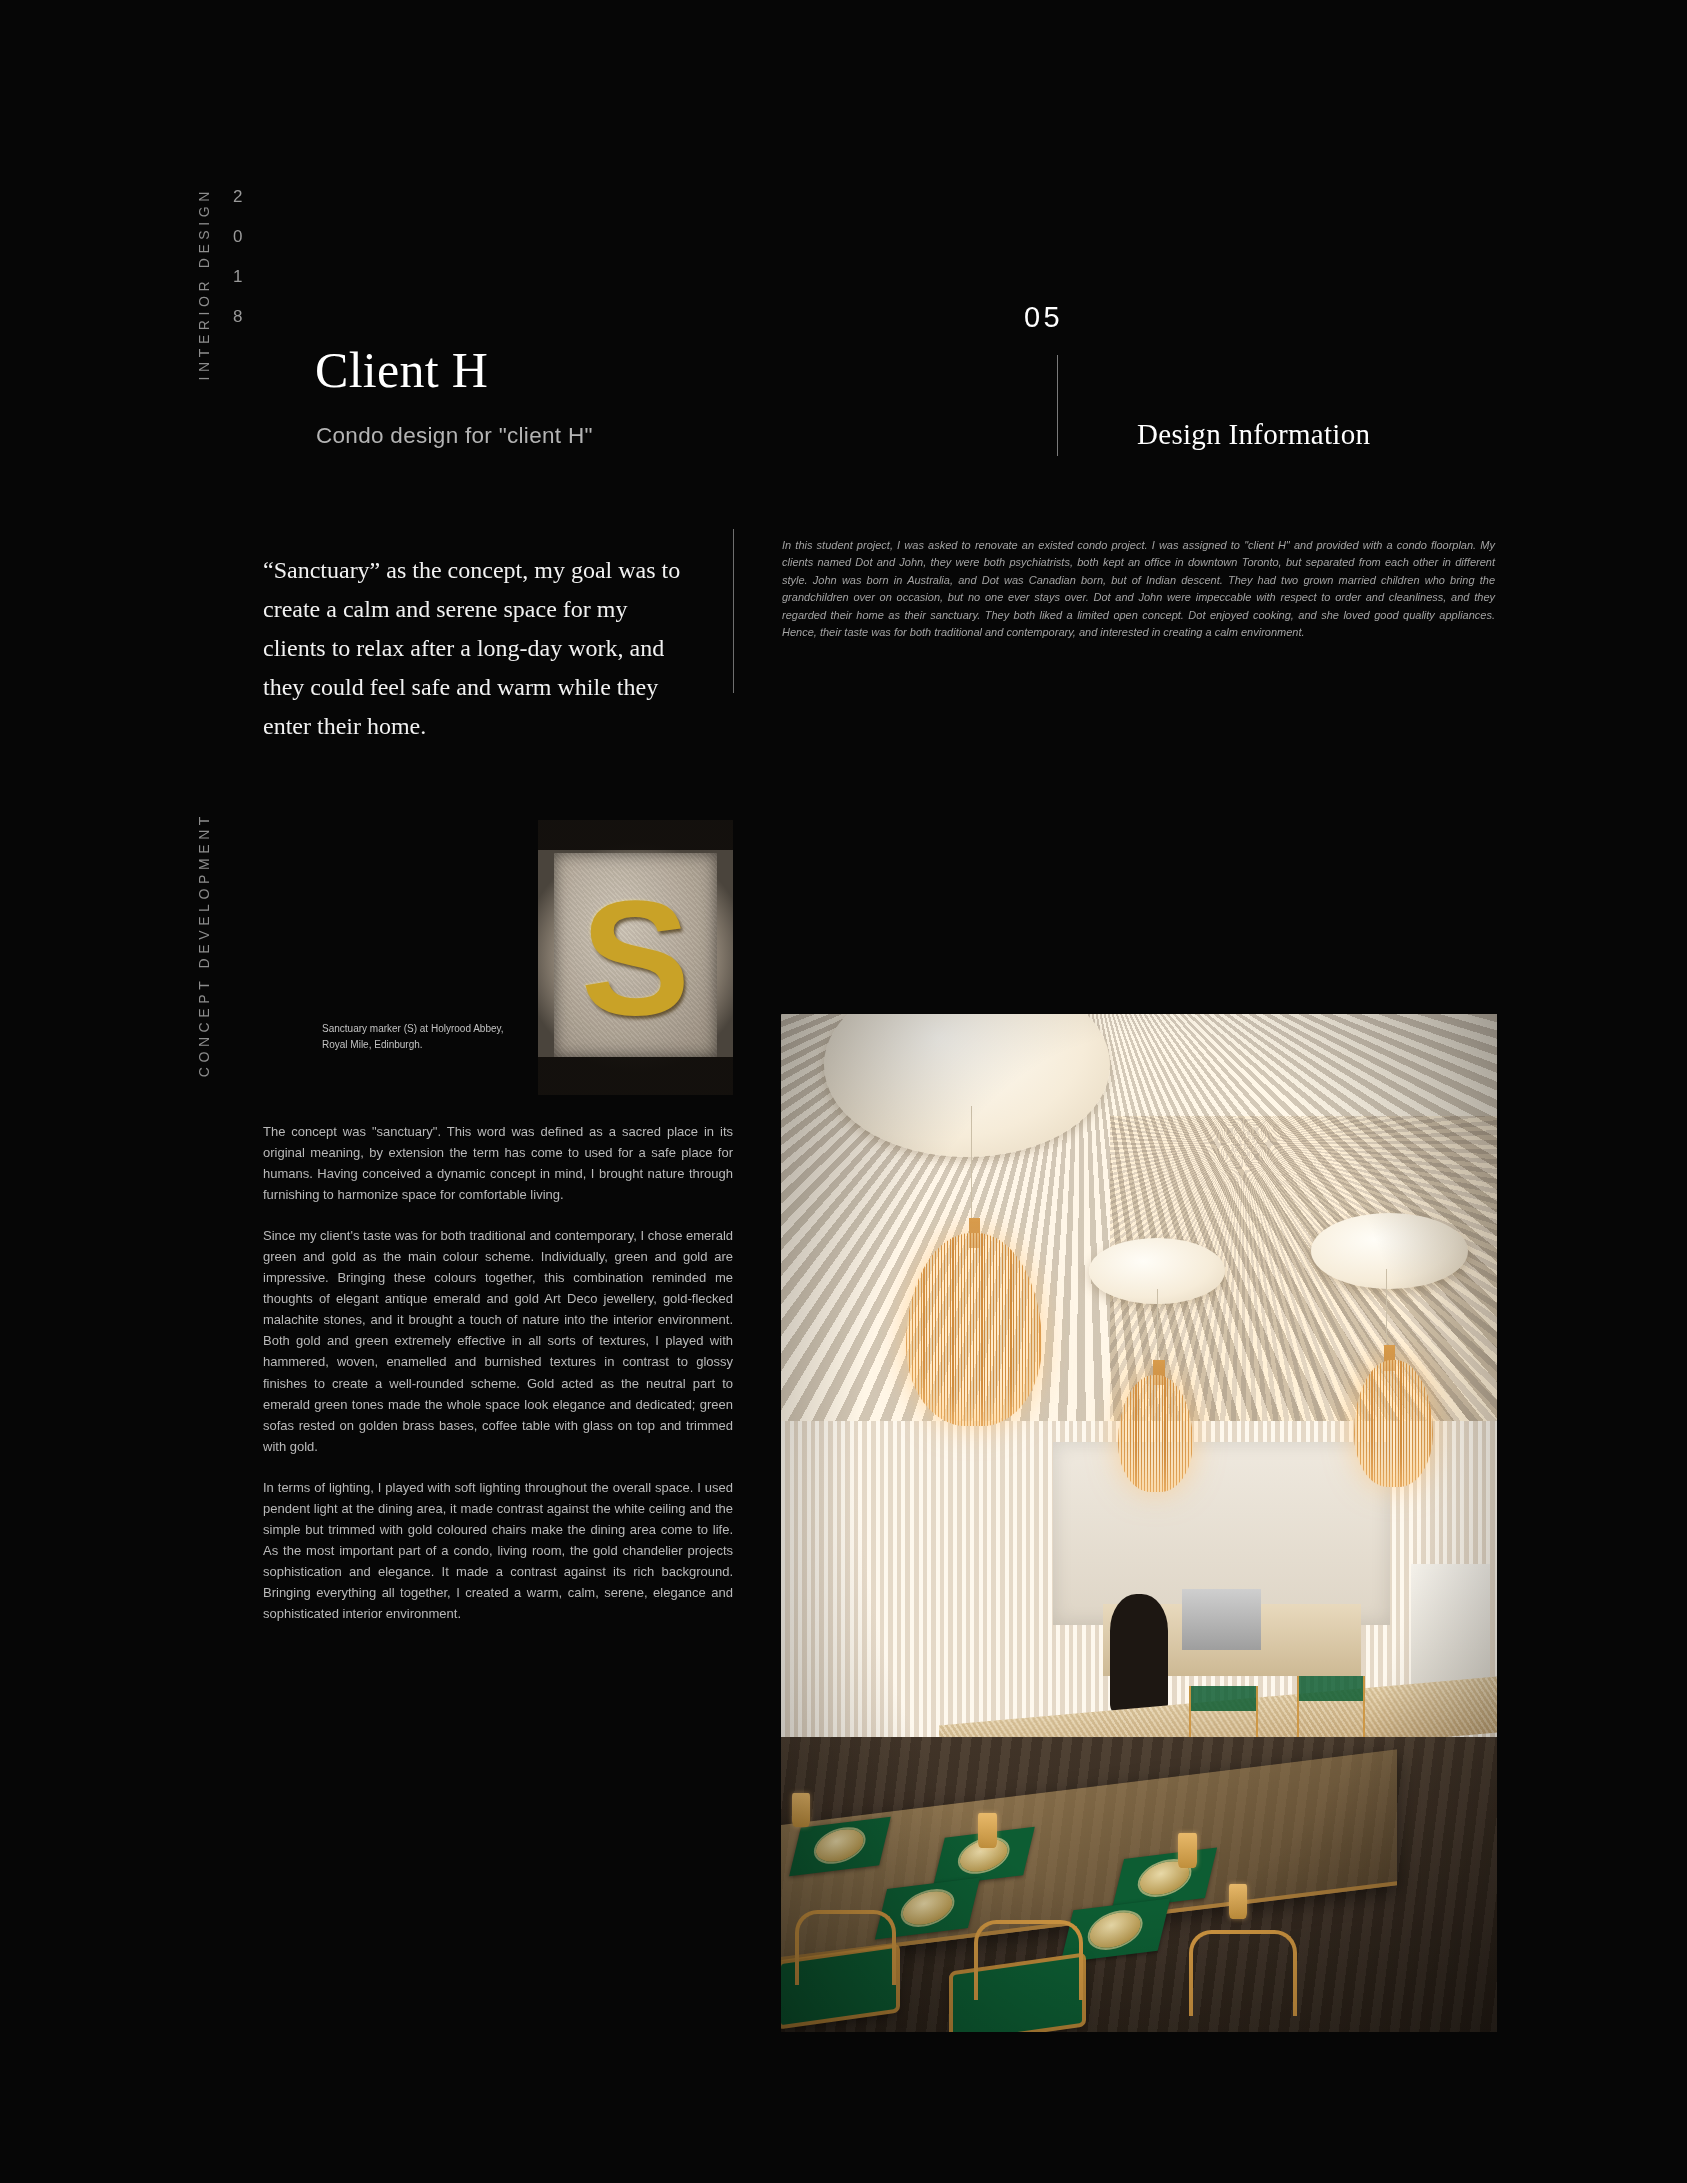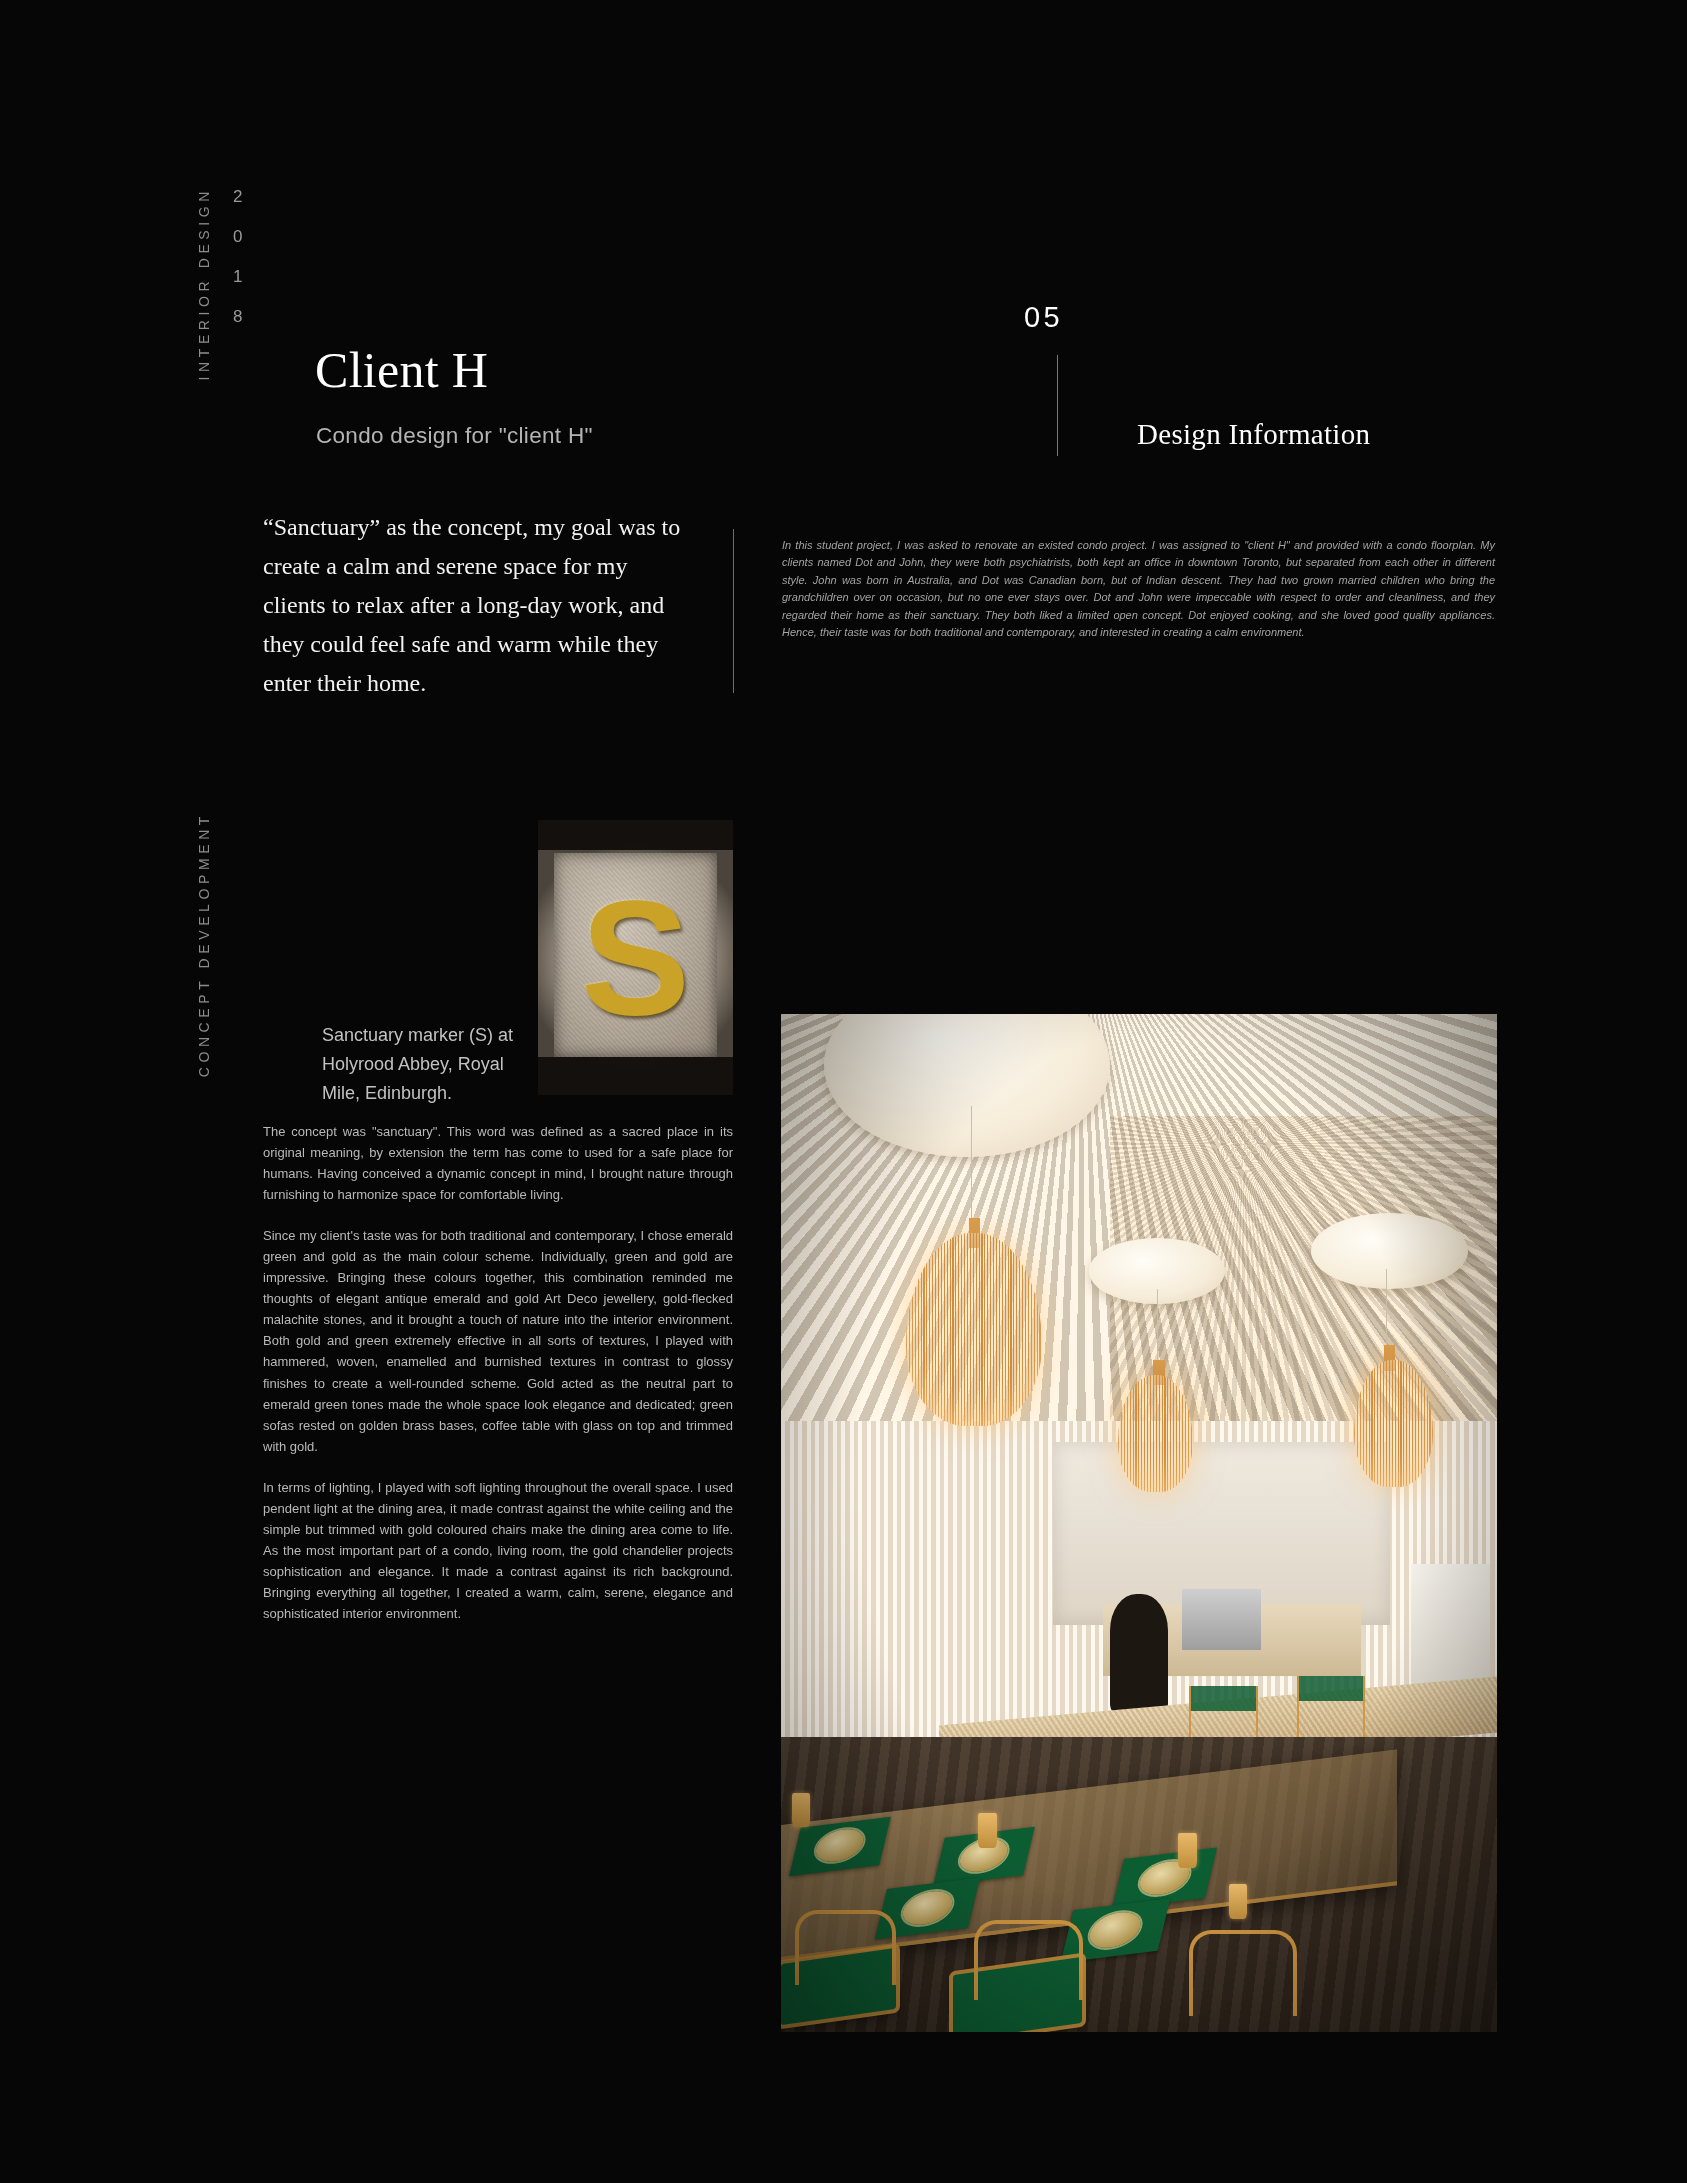--- a/index.html
+++ b/index.html
@@ -41,21 +41,21 @@
     color:#ffffff;
     font-family:"Liberation Serif", serif;
     font-size:50px;line-height:1;font-weight:400;letter-spacing:0.3px;margin-top:8px;
   }
   .subtitle{
     position:absolute;left:316px;top:423px;
     color:#b4b4b4;font-size:22.5px;font-weight:300;letter-spacing:0.3px;
   }
 
   .quote{
-    position:absolute;left:263px;top:508px;width:423px;
+    position:absolute;left:263px;top:551px;width:423px;
     color:#f2f2f2;
     font-family:"Liberation Serif", serif;
     font-size:24px;line-height:1.62;font-weight:400;
   }
   .quote-rule{
     position:absolute;left:733px;top:529px;width:1.3px;height:164px;
     background:#6e6e6e;
   }
 
   
@@ -84,21 +84,21 @@
     display:flex;align-items:center;justify-content:center;
     font-family:"Liberation Sans", sans-serif;
     font-size:164px;font-weight:700;
     color:#c9a227;
     text-shadow:2px 2.6px 3.3px rgba(60,40,0,.65), -1.3px -1.3px 2px rgba(255,235,150,.35);
     letter-spacing:0;
     line-height:1;
   }
   .caption{
     position:absolute;left:322px;top:1021px;width:192px;
-    color:#c2c2c2;font-size:18px;line-height:1.62;font-weight:300;
+    color:#c2c2c2;font-size:10px;line-height:1.62;font-weight:300;
   }
 
   .body-col{
     position:absolute;left:263px;top:1121px;width:470px;
     color:#b9b9b9;font-size:13px;line-height:1.62;font-weight:300;
     text-align:justify;
   }
   .body-col p{margin:0 0 20px 0;}
 
   

